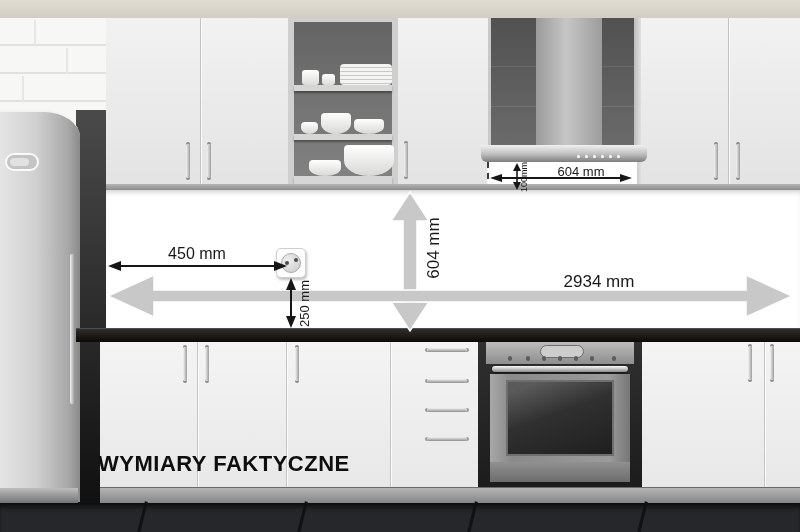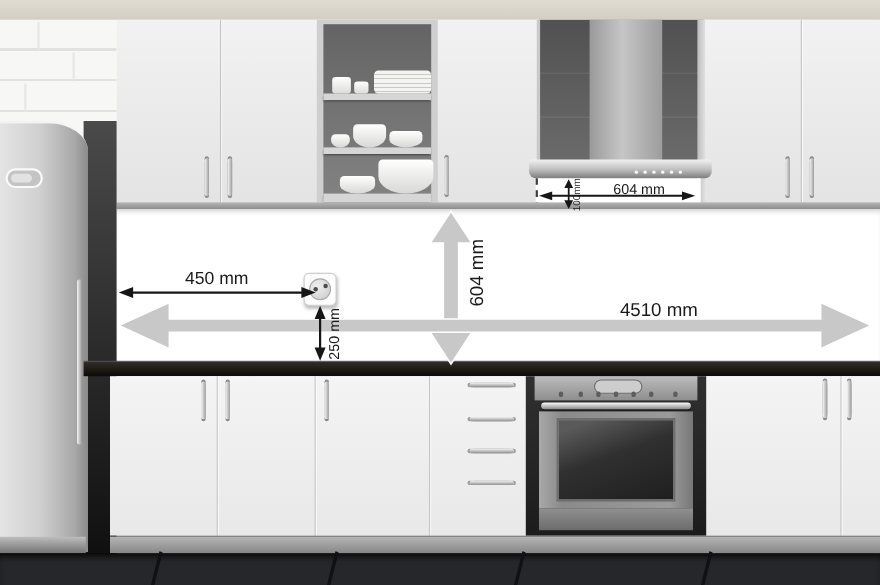--- a/index.html
+++ b/index.html
@@ -242,17 +242,18 @@
     <g stroke="#161616" stroke-width="1.6" fill="#161616">
       <line x1="517" y1="169" x2="517" y2="185"></line>
       <polygon points="517,163 513,171 521,171" stroke="none"></polygon>
       <polygon points="517,190 513,182 521,182" stroke="none"></polygon>
     </g>
   </svg>
 
   <div class="lbl" style="left:152px;top:245px;width:90px;font-size:16px">450 mm</div>
   <div class="lbl rot" style="left:274px;top:296px;width:60px;font-size:13px">250 mm</div>
   <div class="lbl rot" style="left:399px;top:238px;width:70px;font-size:17px">604 mm</div>
-  <div class="lbl" style="left:544px;top:272px;width:110px;font-size:17px">4510 mm</div>
+  <div class="lbl" style="left:544px;top:272px;width:110px;font-size:17px">2934 mm</div>
   <div class="lbl" style="left:541px;top:164px;width:80px;font-size:13px">604 mm</div>
   <div class="lbl rot" style="left:505px;top:172px;width:38px;font-size:9px">100mm</div>
 
+  <div class="caption">WYMIARY FAKTYCZNE</div>
 </div>
 
 </body></html>

